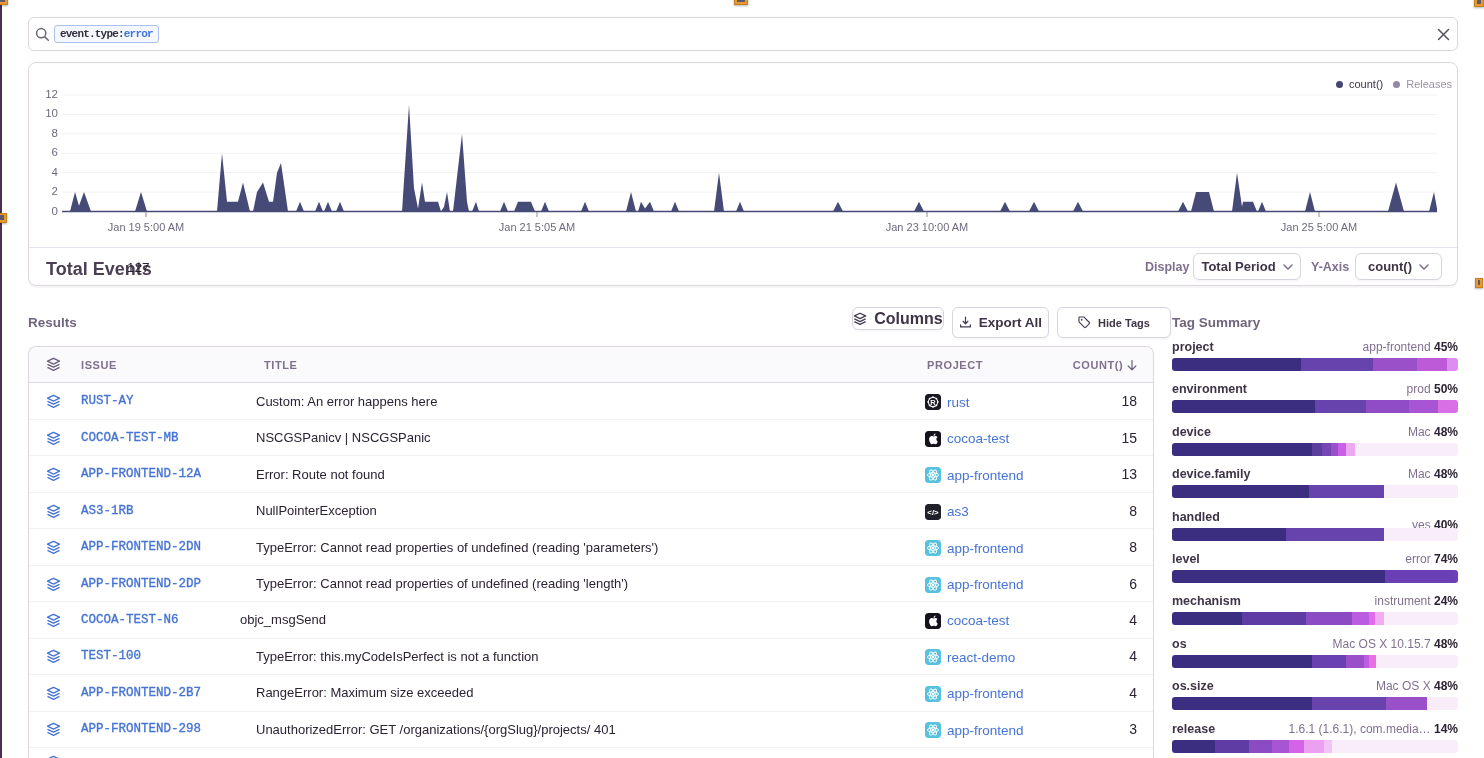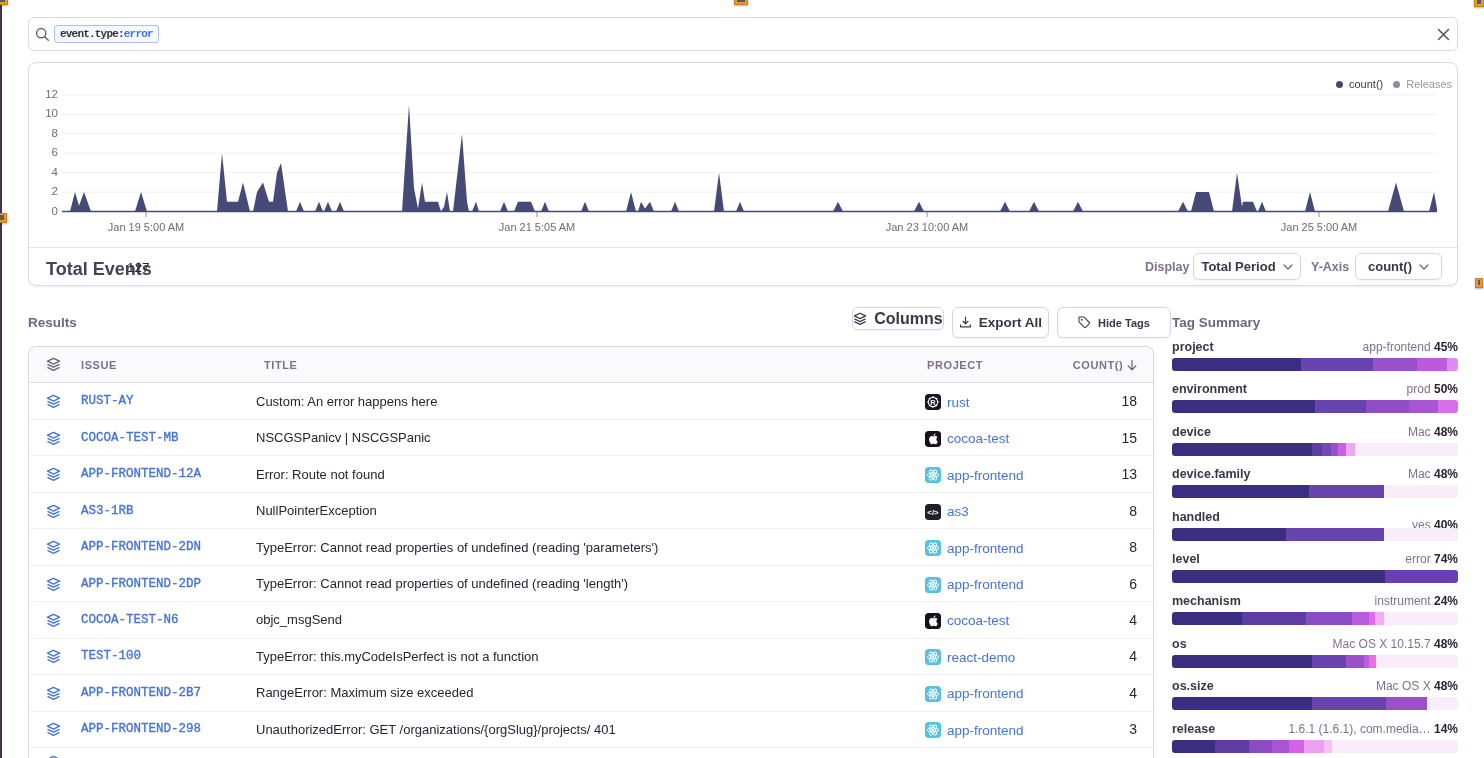--- a/index.html
+++ b/index.html
@@ -245,21 +245,21 @@
     <span>app-frontend</span>
   </div>
 <div class="cnt" style="left:1077px;top:575.5px;">6</div>
 <div class="rowsep" style="top:564.8px;"></div>
 <svg class="abs" style="left:46px;top:612.9px;" width="15" height="15" viewBox="0 0 16 16">
     <path d="M8 1.4 L14.4 4.5 L8 7.6 L1.6 4.5 Z" fill="none" stroke="#4674D4" stroke-width="1.5" stroke-linejoin="round"></path>
     <path d="M1.6 7.8 L8 10.9 L14.4 7.8" fill="none" stroke="#4674D4" stroke-width="1.5" stroke-linejoin="round"></path>
     <path d="M1.6 11.1 L8 14.2 L14.4 11.1" fill="none" stroke="#4674D4" stroke-width="1.5" stroke-linejoin="round"></path>
   </svg>
 <div class="issue" style="left:81px;top:612.9px;">COCOA-TEST-N6</div>
-<div class="title" style="left:256px;top:612.4px;">objc_msgSend</div>
+<div class="title" style="left:240px;top:612.4px;">objc_msgSend</div>
 <div class="proj" style="left:925px;top:612.9px;">
     <svg class="picon" viewBox="0 0 16 16">
       <rect width="16" height="16" rx="3" fill="#16121C"></rect>
       <g fill="#fff" transform="translate(1.9,1.5) scale(0.8)">
         <path d="M11.8 8.3c0-1.7 1.4-2.5 1.4-2.5-.8-1.1-2-1.3-2.4-1.3-1-.1-2 .6-2.5.6-.5 0-1.3-.6-2.2-.6-1.1 0-2.2.7-2.8 1.7-1.2 2-.3 5.1.9 6.8.6.8 1.2 1.7 2.1 1.7.9 0 1.2-.5 2.2-.5 1 0 1.3.5 2.2.5.9 0 1.5-.8 2-1.6.6-.9.9-1.8.9-1.9 0 0-1.8-.7-1.8-2.9z"></path>
         <path d="M10.1 3.4c.4-.5.7-1.3.6-2-.6 0-1.4.4-1.8 1-.4.5-.7 1.3-.6 2 .7 0 1.4-.4 1.8-1z"></path>
       </g>
     </svg>
     <span>cocoa-test</span>
   </div>

